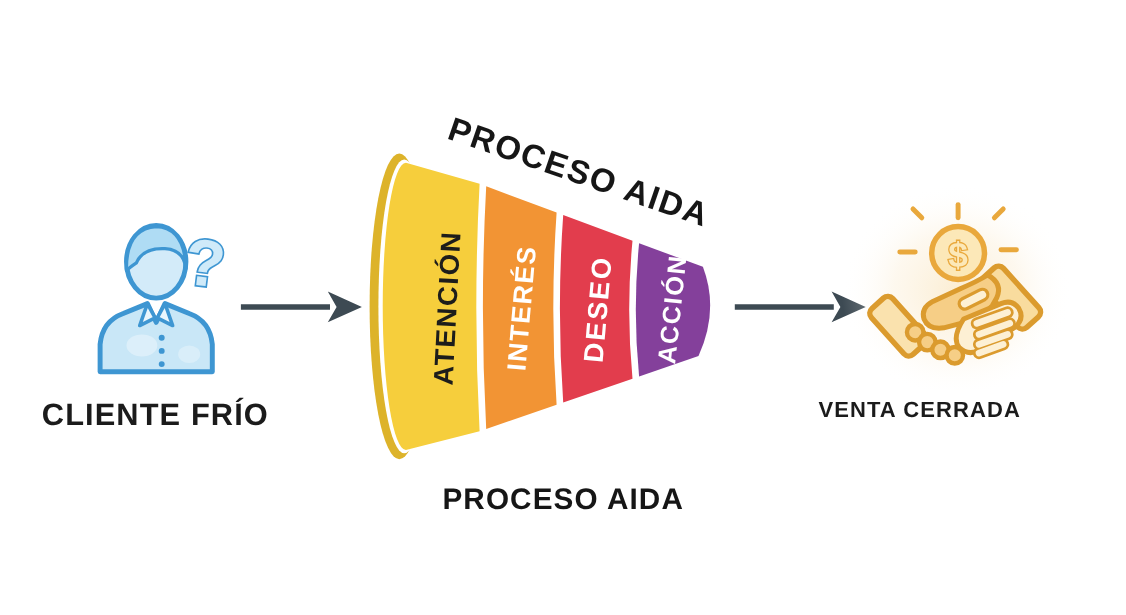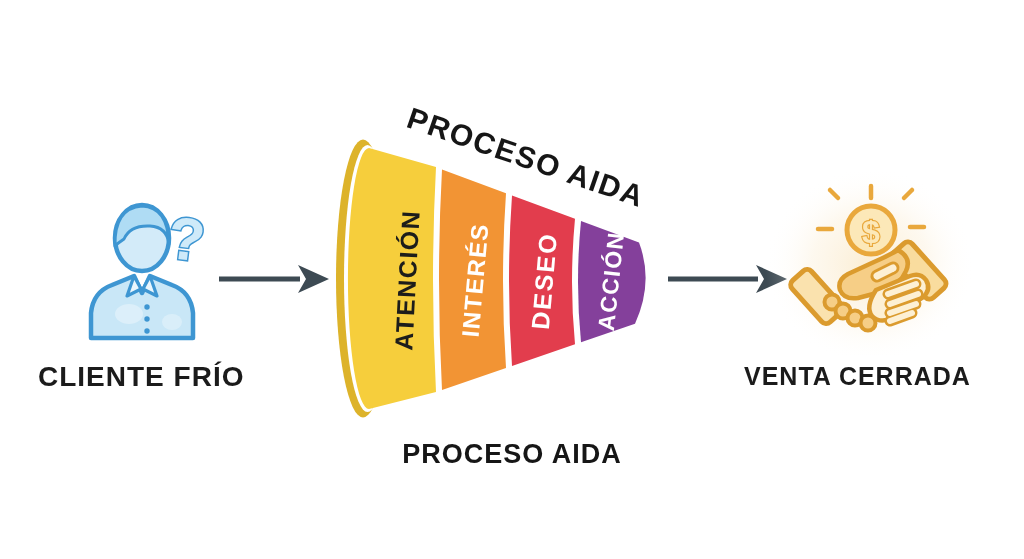--- a/index.html
+++ b/index.html
@@ -19,21 +19,21 @@
     letter-spacing:1.5px;
   }
   #top-title{
     left:401px;top:138px;width:234px;height:40px;font-size:30px;
     transform:rotate(19deg);
   }
   #bottom-title{
     left:392px;top:439px;width:240px;font-size:27px;letter-spacing:1px;
   }
   #cold-label{left:38px;top:362px;width:212px;}
-  #sale-label{left:744px;top:363px;width:248px;font-size:25px;}
+  #sale-label{left:744px;top:363px;width:248px;font-size:20px;}
   svg text{font-family:"Liberation Sans", sans-serif;}
 </style>
 </head>
 <body>
 
 <div class="abs" style="left:0;top:0;width:1024px;height:559px;">
 
   <svg class="abs" style="left:84px;top:194px;" width="130" height="150" viewBox="0 0 130 150">
 
     <path d="M7 144 L7 119 Q9 98 28 91 L50 82 L58 99 L66 82 L88 91 Q107 98 109 119 L109 144 Z" fill="#C9E7F7" stroke="#3E96D2" stroke-width="4.5" stroke-linejoin="round"></path>

